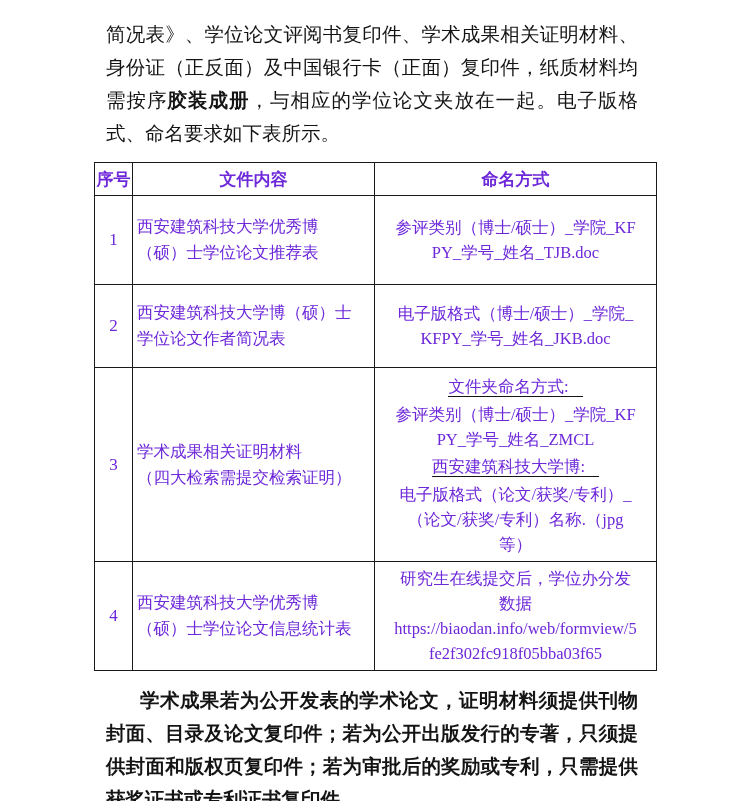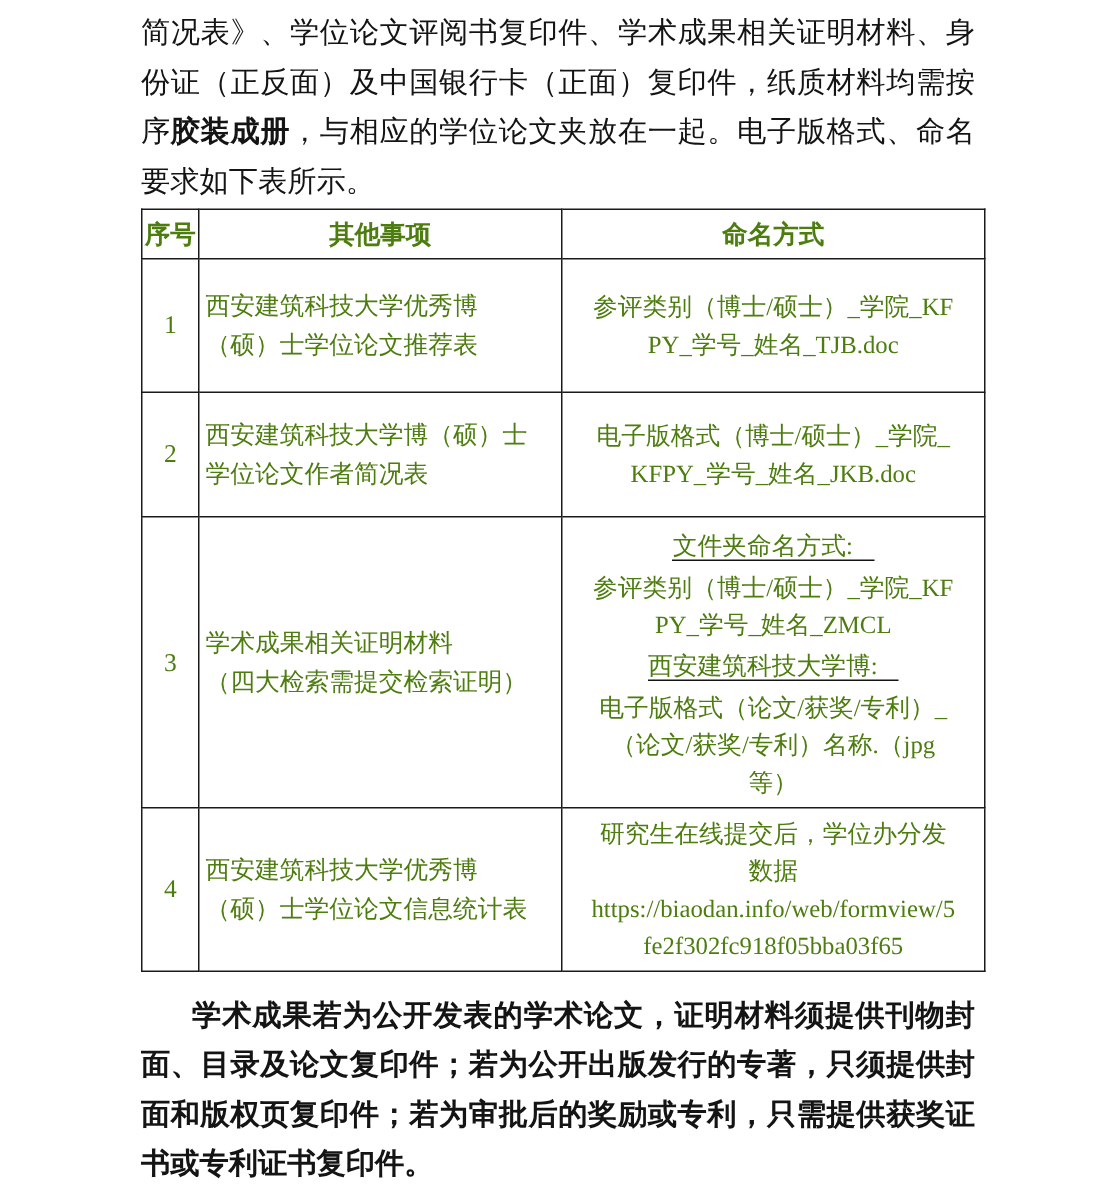--- a/index.html
+++ b/index.html
@@ -13,36 +13,36 @@
     font-family: "Liberation Serif", "DejaVu Serif", serif;
   }
   .page {
     box-sizing: border-box;
     width: 746px;
     height: 801px;
     padding: 6px 96px 0 94px;
     background: #ffffff;
   }
   .body-text {
-    margin: 0;
+    margin: 12px;
     font-size: 19.5px;
     line-height: 33px;
     text-align: justify;
     text-align-last: left;
     color: #141414;
   }
   .body-text .bold { font-weight: bold; }
   .indent { text-indent: 34px; }
   .doc-table {
     border-collapse: collapse;
     table-layout: fixed;
     width: 563px;
     margin-top: 1px;
     font-size: 16.5px;
-    color: #4d7c0f;
+    color: #6d28d9;
   }
   .doc-table td {
     border: 1px solid #1a1a1a;
     padding: 0;
     vertical-align: middle;
   }
   .doc-table .col-no    { width: 38px; }
   .doc-table .col-cont  { width: 242px; }
   .doc-table .col-name  { width: 282px; }
   .doc-table td.hdr {
@@ -100,21 +100,21 @@
 
   <table class="doc-table">
     <colgroup>
       <col class="col-no">
       <col class="col-cont">
       <col class="col-name">
     </colgroup>
     <tbody>
       <tr>
         <td class="hdr">序号</td>
-        <td class="hdr">其他事项</td>
+        <td class="hdr">文件内容</td>
         <td class="hdr">命名方式</td>
       </tr>
 
       <tr class="r1">
         <td class="c-no">1</td>
         <td class="c-cont">西安建筑科技大学优秀博
 （硕）士学位论文推荐表</td>
         <td class="c-name">
           <div class="wrap-all">参评类别（博士/硕士）_学院_KFPY_学号_姓名_TJB.doc</div>
         </td>

